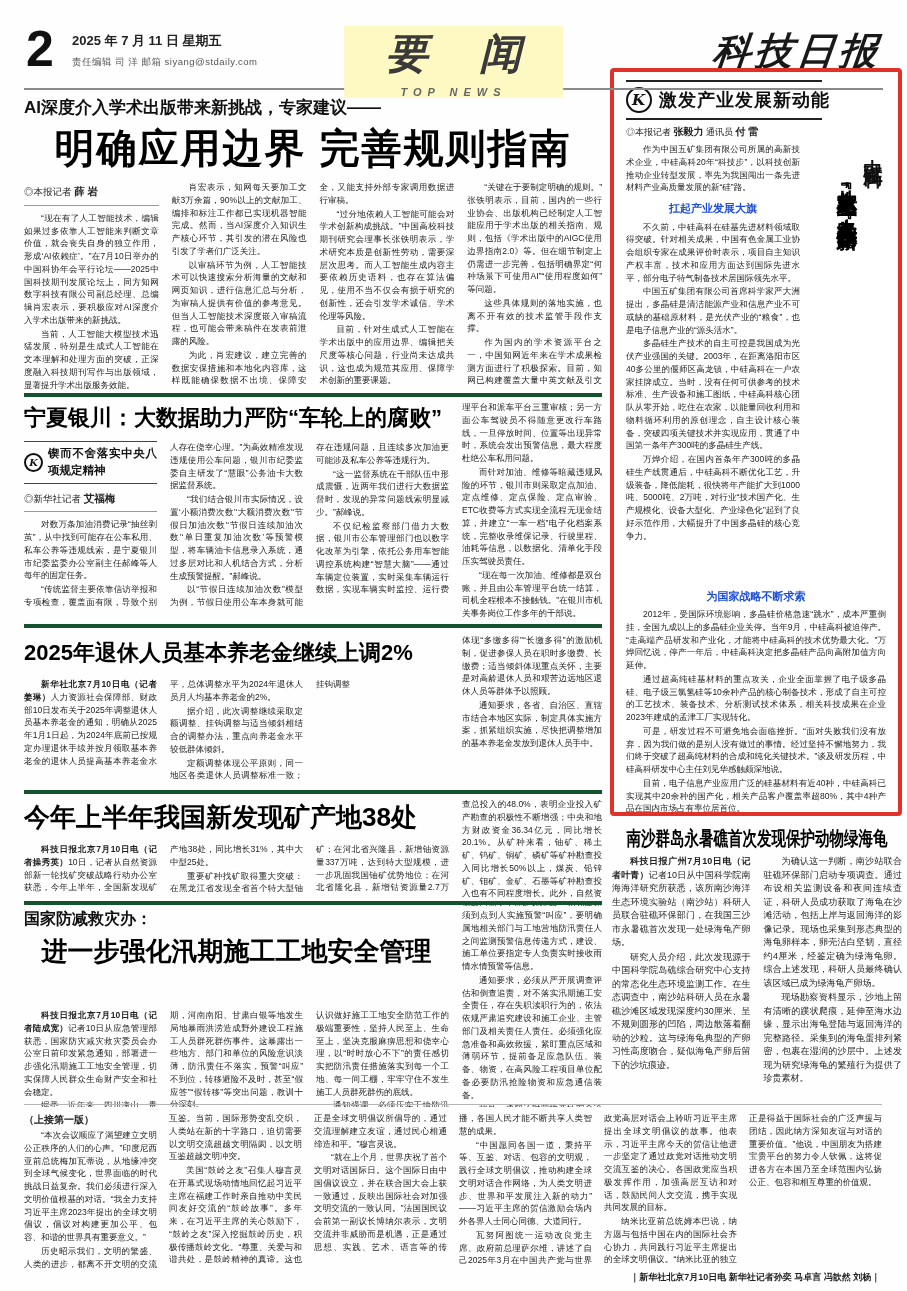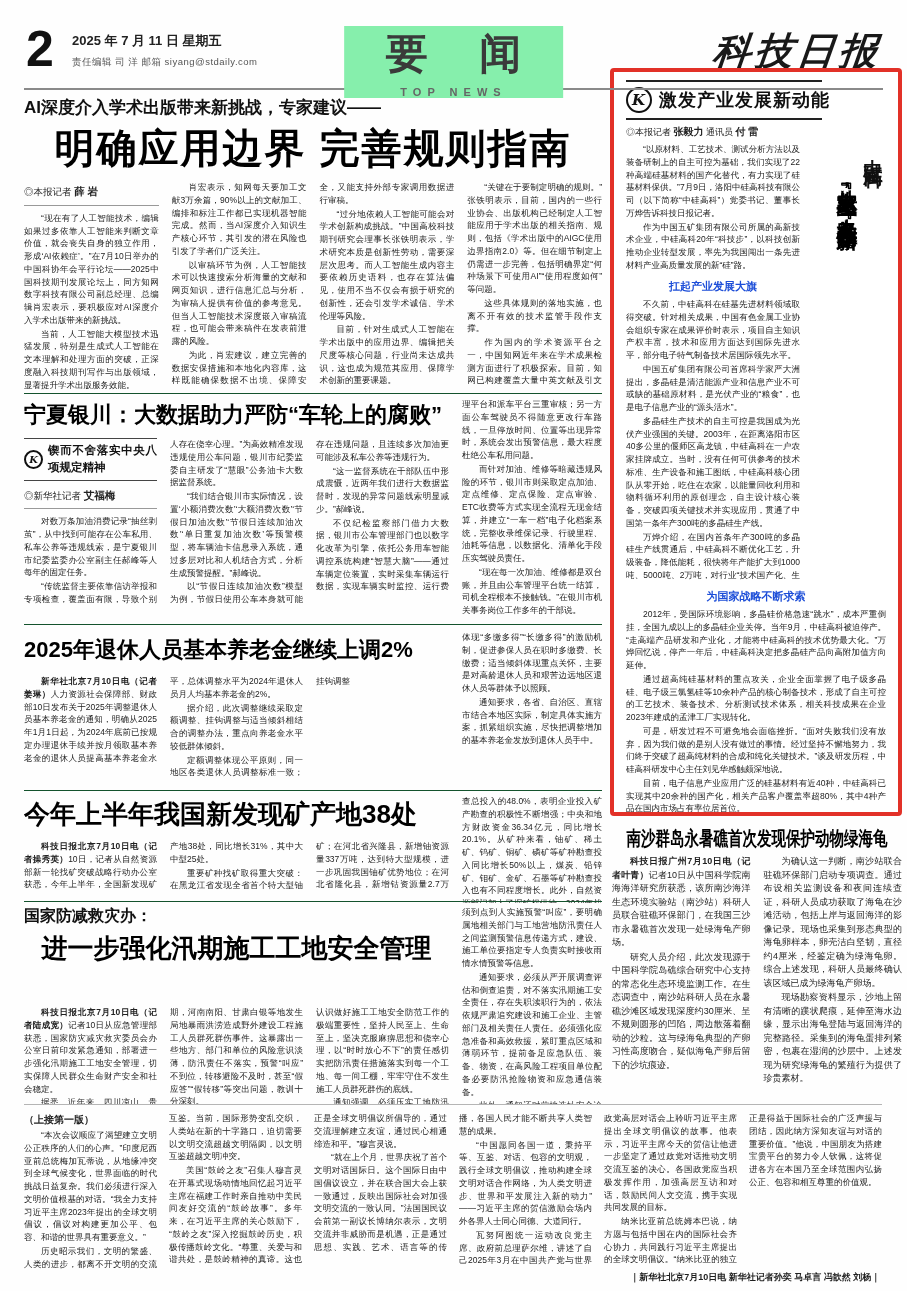--- a/index.html
+++ b/index.html
@@ -4,21 +4,21 @@
 <style>
   html,body{margin:0;padding:0;background:#e9e9e9;}
   .page{position:relative;width:907px;height:1291px;margin:0 auto;background:#fefefe;
         font-family:"Liberation Sans",sans-serif;color:#1f1f1f;overflow:hidden;}
   
   .pageno{position:absolute;left:26px;top:24px;font-size:50px;font-weight:900;line-height:1;color:#111;}
   .dateblock{position:absolute;left:72px;top:32px;}
   .dateline1{font-size:13px;font-weight:700;color:#222;}
   .dateline2{font-size:9.5px;color:#555;margin-top:6px;letter-spacing:.5px;}
   .section-block{position:absolute;top:26px;left:50%;transform:translateX(-50%);
-                 text-align:center;background:#86efac;padding:0 22px;z-index:2;}
+                 text-align:center;background:#fef9c3;padding:0 22px;z-index:2;font-style:italic;}
   .section-cn{font-size:42px;font-weight:900;letter-spacing:20px;text-indent:20px;color:#3a3a3a;}
   .section-en{font-size:11px;font-weight:700;letter-spacing:6px;color:#666;margin-top:4px;}
   .masthead{position:absolute;right:26px;top:26px;font-family:"DejaVu Serif",serif;
             font-style:italic;font-weight:700;font-size:38px;letter-spacing:4px;color:#191919;
             transform:skewX(-6deg);}
   .header-rule{position:absolute;left:24px;right:24px;top:88px;border-top:2px solid #8a8a8a;z-index:1;}
   
   .band{position:absolute;overflow:hidden;}
   .body{font-size:8.5px;line-height:1.5;text-align:justify;color:#222;}
   .body p{margin:0 0 1px 0;text-indent:2em;}
@@ -34,21 +34,21 @@
   .flexrow{display:flex;gap:13px;}
   .colright{width:140px;flex:none;}
   .leftpart{flex:1;min-width:0;}
   .kbox{display:flex;align-items:center;gap:5px;border-top:1px solid #444;border-bottom:1px solid #444;
         padding:3px 0;margin-bottom:4px;font-weight:900;color:#111;}
   .klogo{flex:none;display:inline-flex;align-items:center;justify-content:center;
          border:2px solid #111;border-radius:50%;font-family:"DejaVu Serif",serif;
          font-style:italic;font-weight:900;color:#111;background:#fff;}
   .klogo.small{width:15px;height:15px;font-size:10px;}
   .klogo.big{width:22px;height:22px;font-size:15px;}
-  .sep{border-top:1px solid #14532d;}
+  .sep{border-top:4px solid #14532d;}
   
   .redbox{position:absolute;left:610px;top:68px;width:292px;height:748px;box-sizing:border-box;
           border:4px solid #e23128;border-radius:4px;background:#fff;padding:8px 12px;overflow:hidden;}
   .rb-kick{display:flex;align-items:center;gap:7px;border-top:2px solid #222;border-bottom:2px solid #222;
            padding:5px 0;width:196px;font-size:18px;font-weight:900;letter-spacing:1px;color:#111;white-space:nowrap;}
   .rb-byline{font-size:9px;color:#222;padding:5px 0 4px;width:196px;}
   .rb-byline b{font-size:10px;}
   .rb-flex{display:flex;height:440px;overflow:hidden;}
   .rb-left{flex:1;min-width:0;overflow:hidden;}
   .vhead{width:86px;flex:none;writing-mode:vertical-rl;text-orientation:upright;overflow:hidden;}
@@ -190,21 +190,20 @@
 
   <div class="redbox">
     <div class="rb-kick">
       <span class="klogo big">K</span>
       <span>激发产业发展新动能</span>
     </div>
     <div class="rb-byline"><span>◎本报记者 </span><b>张毅力</b><span>  通讯员 </span><b>付  雷</b></div>
     <div class="rb-flex">
       <div class="rb-left body">
         <div>
-            <p class="para">“以原材料、工艺技术、测试分析方法以及装备研制上的自主可控为基础，我们实现了22种高端硅基材料的国产化替代，有力实现了硅基材料保供。”7月9日，洛阳中硅高科技有限公司（以下简称“中硅高科”）党委书记、董事长万烨告诉科技日报记者。</p>
             <p class="para">作为中国五矿集团有限公司所属的高新技术企业，中硅高科20年“科技步”，以科技创新推动企业转型发展，率先为我国闯出一条先进材料产业高质量发展的新“硅”路。</p>
           </div>
         <div class="subhead">扛起产业发展大旗</div>
         <div>
             <p class="para">不久前，中硅高科在硅基先进材料领域取得突破。针对相关成果，中国有色金属工业协会组织专家在成果评价时表示，项目自主知识产权丰富，技术和应用方面达到国际先进水平，部分电子特气制备技术居国际领先水平。</p>
             <p class="para">中国五矿集团有限公司首席科学家严大洲提出，多晶硅是清洁能源产业和信息产业不可或缺的基础原材料，是光伏产业的“粮食”，也是电子信息产业的“源头活水”。</p>
             <p class="para">多晶硅生产技术的自主可控是我国成为光伏产业强国的关键。2003年，在距离洛阳市区40多公里的偃师区高龙镇，中硅高科在一户农家挂牌成立。当时，没有任何可供参考的技术标准、生产设备和施工图纸，中硅高科核心团队从零开始，吃住在农家，以能量回收利用和物料循环利用的原创理念，自主设计核心装备，突破四项关键技术并实现应用，贯通了中国第一条年产300吨的多晶硅生产线。</p>
             <p class="para">万烨介绍，在国内首条年产300吨的多晶硅生产线贯通后，中硅高科不断优化工艺，升级装备，降低能耗，很快将年产能扩大到1000吨、5000吨、2万吨，对行业“技术国产化、生产规模化、设备大型化、产业绿色化”起到了良好示范作用，大幅提升了中国多晶硅的核心竞争力。</p>
           </div>
       </div>

